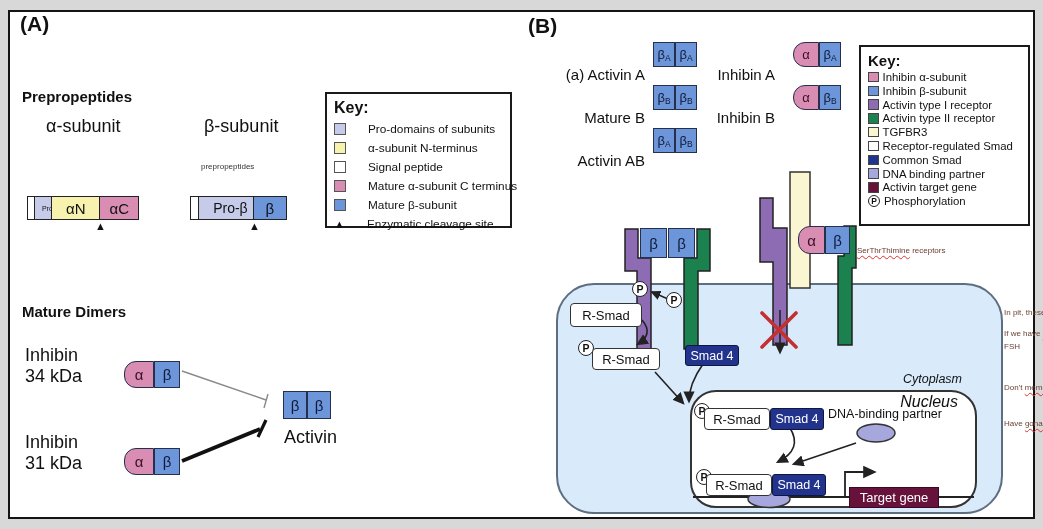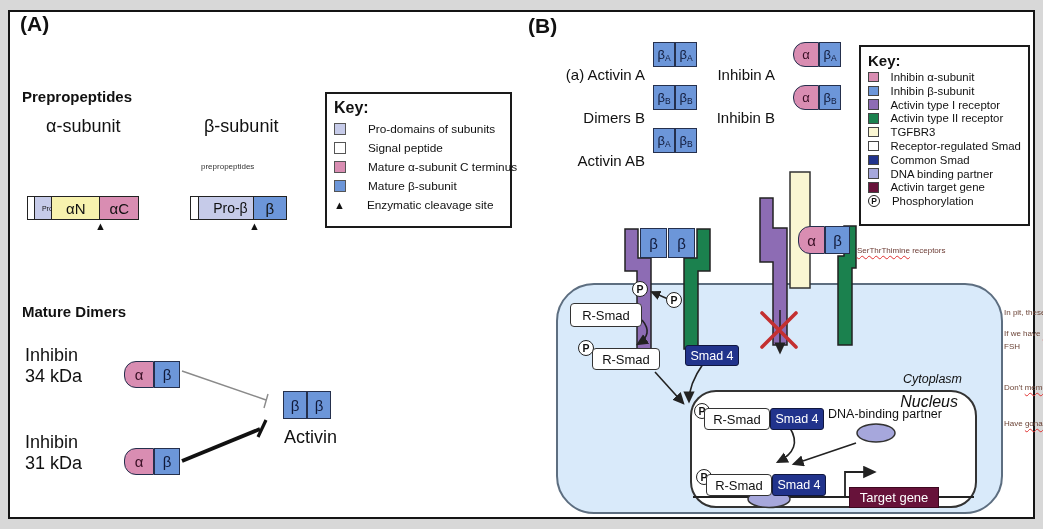--- a/index.html
+++ b/index.html
@@ -40,21 +40,21 @@
   .tri{position:absolute;font-size:11px;color:#111;z-index:4;line-height:11px;}
   
   .keybox{position:absolute;background:#fff;border:2.5px solid #1a1a1a;box-sizing:border-box;padding:5px 7px;z-index:4;}
   .keytitle{font-weight:bold;}
   .keyrow{display:flex;align-items:center;white-space:nowrap;}
   .sw{box-sizing:border-box;border:1.5px solid #555;flex:none;}
   .keyA .keytitle{font-size:16px;margin-bottom:3px;}
   .keyA .keyrow{font-size:11.8px;margin:5px 0;gap:22px;}
   .keyA .sw{width:12px;height:12px;}
   .keyB .keytitle{font-size:15px;margin-bottom:2px;}
-  .keyB .keyrow{font-size:11.4px;margin:1.8px 0;gap:12px;}
+  .keyB .keyrow{font-size:11.4px;margin:1.8px 0;gap:4px;}
   .keyB .sw{width:10.5px;height:10.5px;border-color:#444;}
   .keyglyph{font-size:11px;line-height:11px;flex:none;color:#111;}
   
   .ub{position:absolute;box-sizing:border-box;border:1.7px solid #25304d;display:flex;align-items:center;justify-content:center;color:#101a3a;z-index:4;}
   .ub-alpha{background:#d98db2;border-radius:12px 0 0 12px;color:#3a1026;}
   .ub-beta{background:#6c96d9;}
   .ub sub{font-size:8.5px;line-height:8px;margin-top:6px;}
   
   .smadbox{position:absolute;background:#fff;border:1.8px solid #333;border-radius:4px;font-size:13px;display:flex;align-items:center;justify-content:center;box-sizing:border-box;z-index:4;white-space:nowrap;}
   .smad4box{position:absolute;background:#21338c;color:#fff;border:1.5px solid #10173f;border-radius:3px;font-size:12.5px;display:flex;align-items:center;justify-content:center;box-sizing:border-box;z-index:4;white-space:nowrap;}
@@ -136,20 +136,24 @@
 </div>
 <div class="tri" style="left:249px;top:221px;">▲</div>
 
 <div class="keybox keyA" style="left:325px;top:92px;width:187px;height:136px;">
   <div class="keytitle">Key:</div>
   <div class="keyrow">
     <span class="sw" style="background-color: rgb(198, 203, 233);"></span>
     <span>Pro-domains of subunits</span>
   </div>
   <div class="keyrow">
+    <span class="sw" style="background-color: rgb(247, 242, 174);"></span>
+    <span>α-subunit N-terminus</span>
+  </div>
+  <div class="keyrow">
     <span class="sw" style="background-color: rgb(255, 255, 255);"></span>
     <span>Signal peptide</span>
   </div>
   <div class="keyrow">
     <span class="sw" style="background-color: rgb(217, 141, 178);"></span>
     <span>Mature α-subunit C terminus</span>
   </div>
   <div class="keyrow">
     <span class="sw" style="background-color: rgb(108, 150, 217);"></span>
     <span>Mature β-subunit</span>
@@ -194,21 +198,21 @@
 
 <div class="lig-label" style="left:667px;top:46px;">Inhibin A</div>
 <div class="ub ub-alpha" style="left:793px;top:42px;width:26px;height:25px;font-size:13px;">
     <span>α</span>
   </div>
 <div class="ub ub-beta" style="left:819px;top:42px;width:22px;height:25px;font-size:13px;">
     <span>β</span>
     <sub>A</sub>
   </div>
 
-<div class="lig-label" style="left:537px;top:89px;">Dimers B</div>
+<div class="lig-label" style="left:537px;top:89px;">Mature B</div>
 <div class="ub ub-beta" style="left:653px;top:85px;width:22px;height:25px;font-size:13px;">
     <span>β</span>
     <sub>B</sub>
   </div>
 <div class="ub ub-beta" style="left:675px;top:85px;width:22px;height:25px;font-size:13px;">
     <span>β</span>
     <sub>B</sub>
   </div>
 
 <div class="lig-label" style="left:667px;top:89px;">Inhibin B</div>

